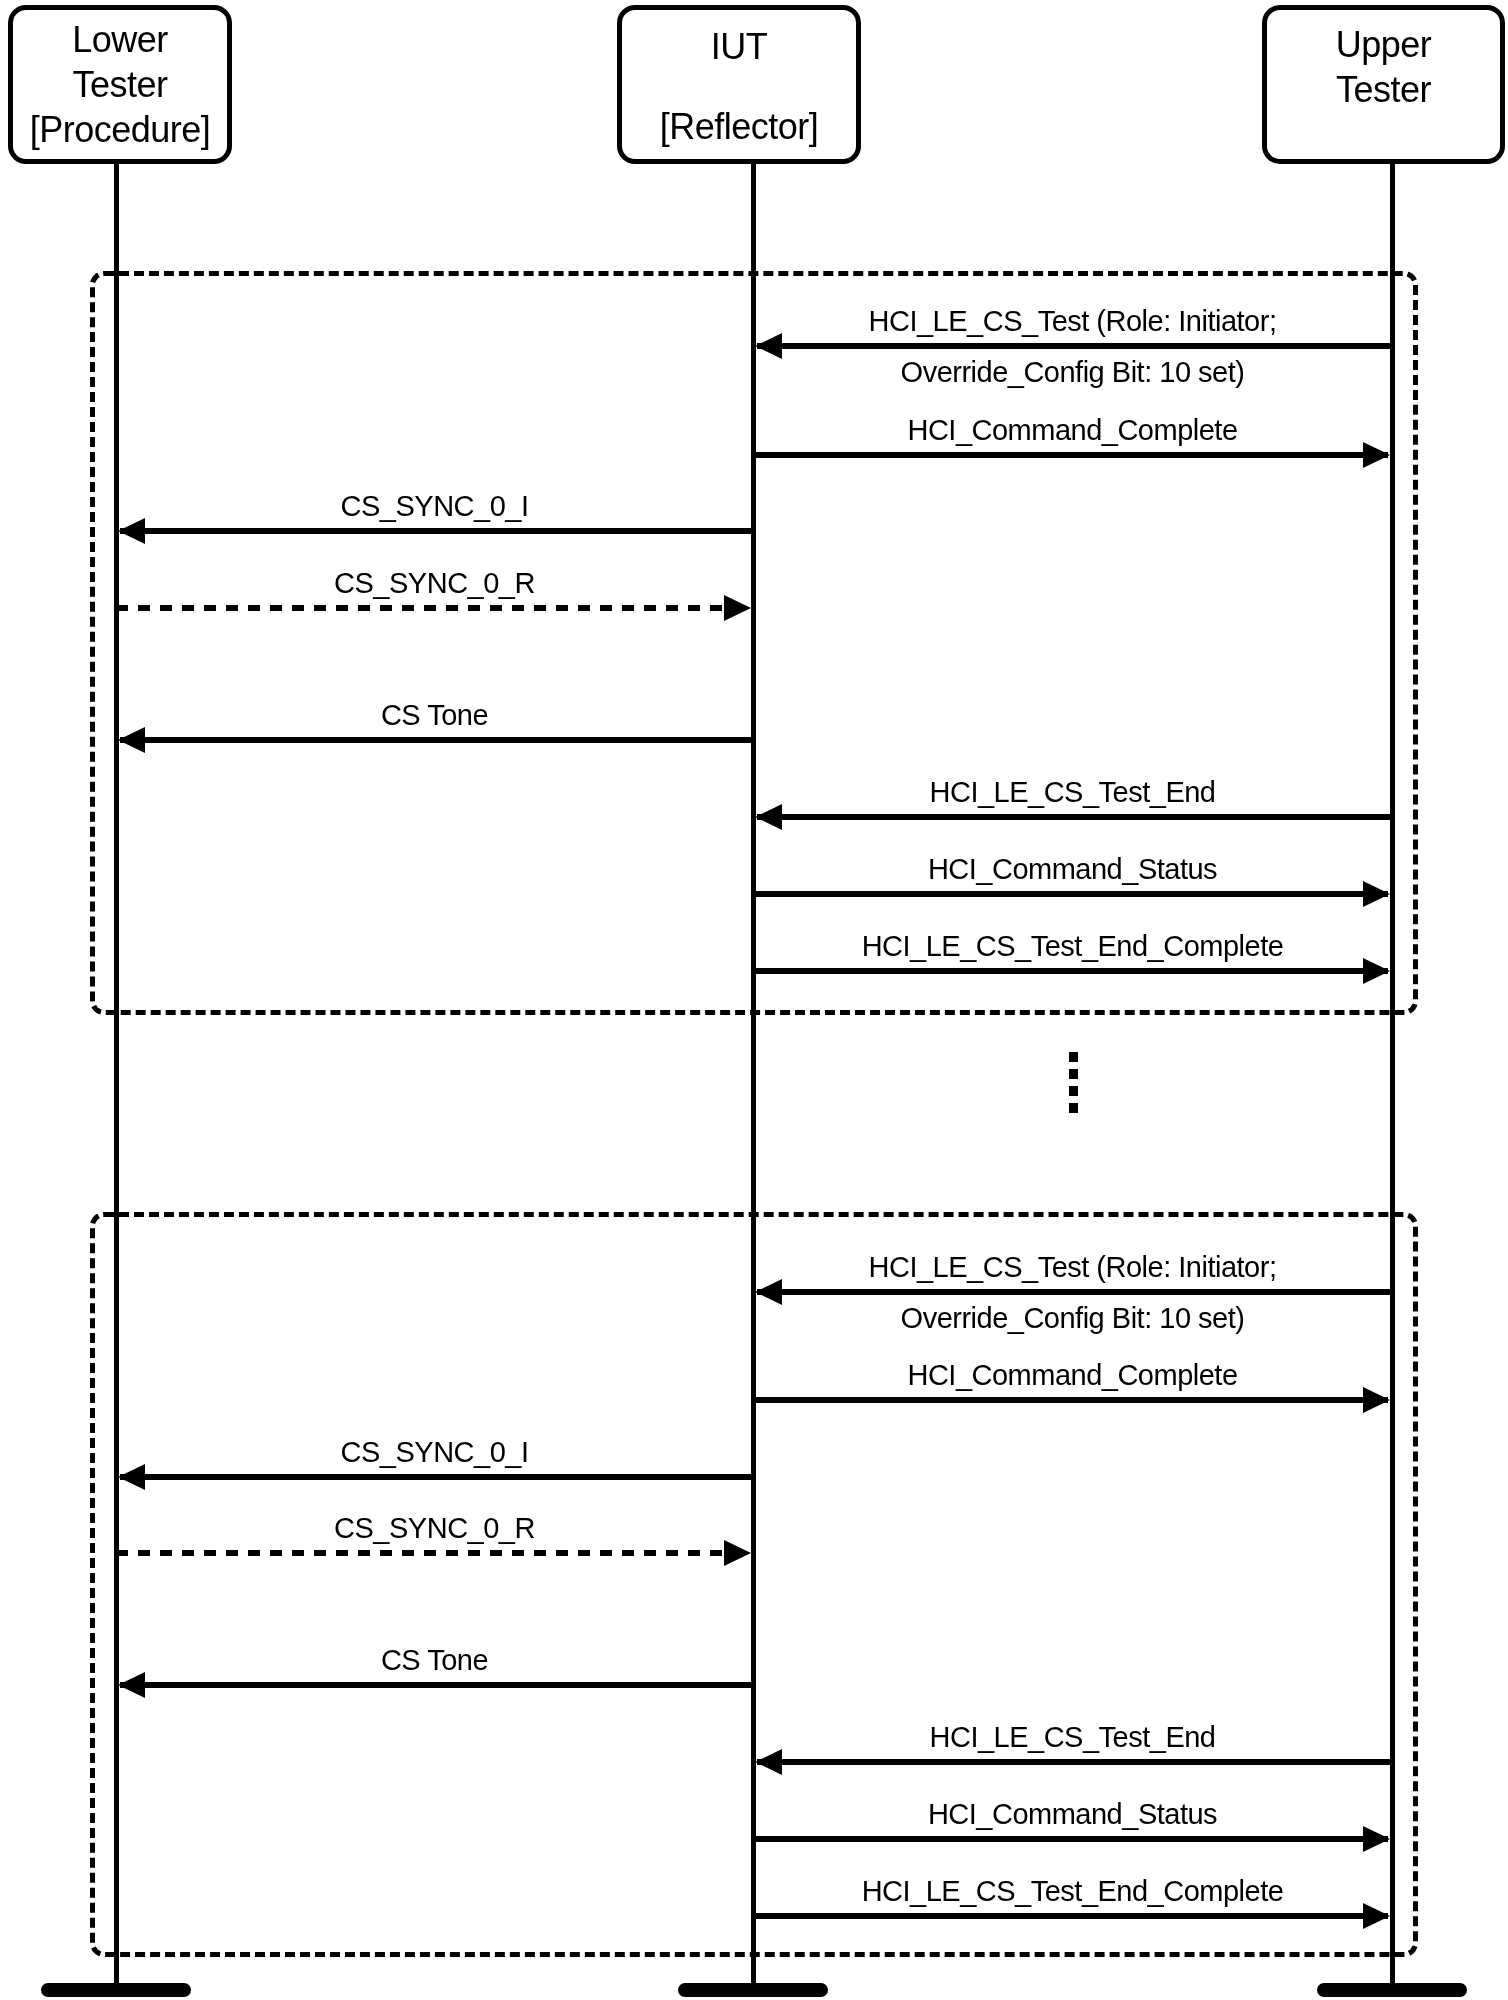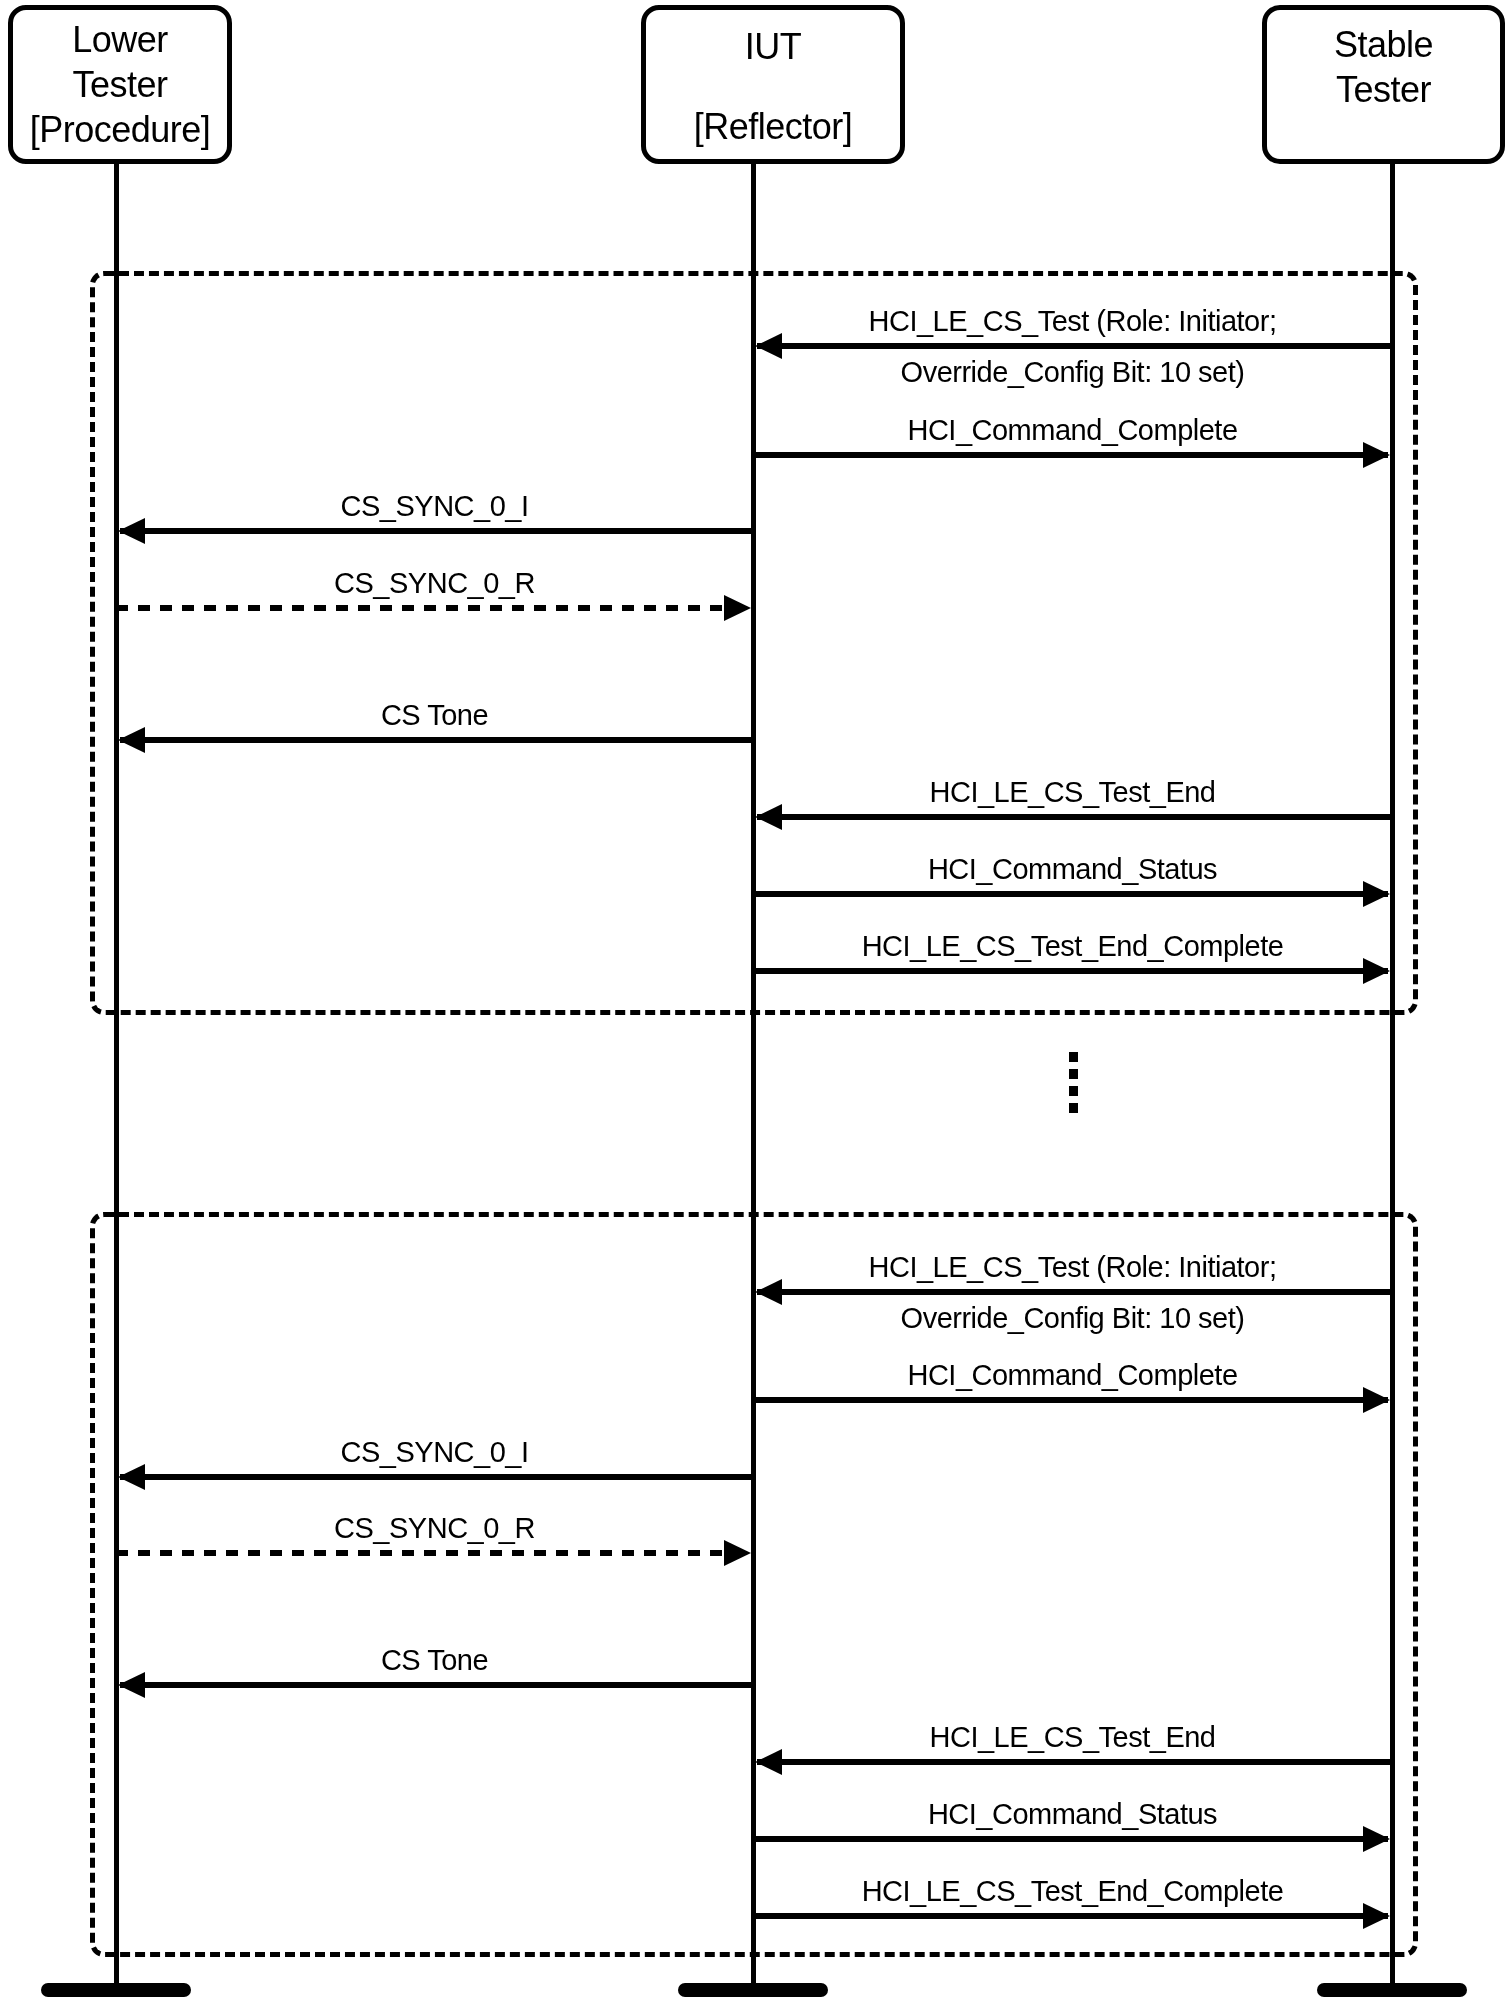--- a/index.html
+++ b/index.html
@@ -38,28 +38,28 @@
 
 <div class="stage" id="stage">
     <div class="lifeline" style="left: 114px; top: 163px; height: 1827px;"></div>
     <div class="head head-lower-tester" style="left: 8px; top: 5px; width: 224px; height: 159px;">
       <div>Lower</div>
       <div>Tester</div>
       <div>[Procedure]</div>
     </div>
     <div class="endbar" style="left: 41px; top: 1983px; width: 150px;"></div>
     <div class="lifeline" style="left: 751px; top: 163px; height: 1827px;"></div>
-    <div class="head head-iut" style="left: 641px; top: 5px; width: 264px; height: 159px;">
+    <div class="head head-iut" style="left: 617px; top: 5px; width: 244px; height: 159px;">
       <div>IUT</div>
       <div>[Reflector]</div>
     </div>
     <div class="endbar" style="left: 678px; top: 1983px; width: 150px;"></div>
     <div class="lifeline" style="left: 1390px; top: 163px; height: 1827px;"></div>
     <div class="head head-upper-tester" style="left: 1262px; top: 5px; width: 243px; height: 159px;">
-      <div>Stable</div>
+      <div>Upper</div>
       <div>Tester</div>
     </div>
     <div class="endbar" style="left: 1317px; top: 1983px; width: 150px;"></div>
     <div class="cyclebox" style="left: 90px; top: 271px; width: 1328px; height: 744px;"></div>
     <div class="msgline" style="top: 343px; left: 757px; width: 635px;"></div>
     <div class="ah left" style="top: 333px; left: 755px;"></div>
     <div class="msglabel" style="left: 1072.5px; top: 304px;">HCI_LE_CS_Test (Role: Initiator;</div>
     <div class="msglabel" style="left: 1072.5px; top: 355px;">Override_Config Bit: 10 set)</div>
     <div class="msgline" style="top: 452px; left: 753px; width: 635px;"></div>
     <div class="ah right" style="top: 442px; left: 1363px;"></div>

